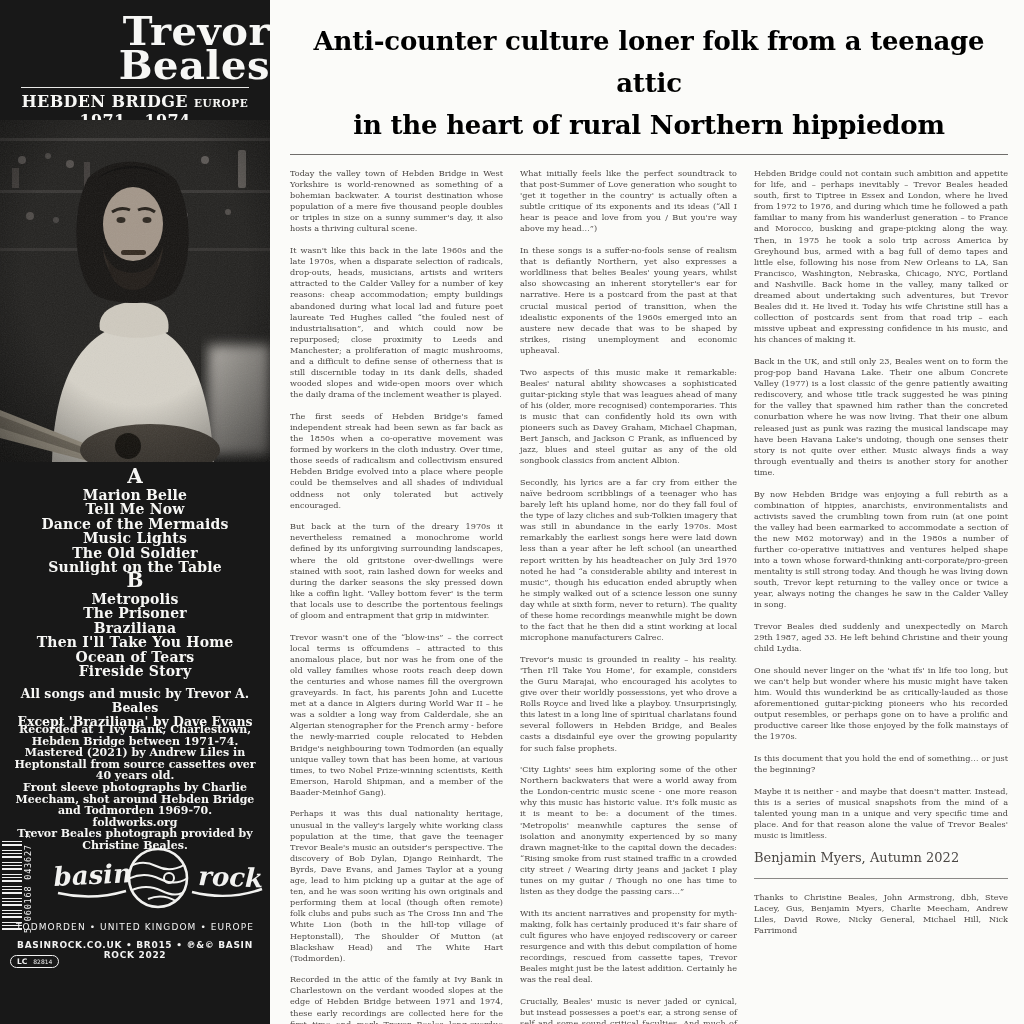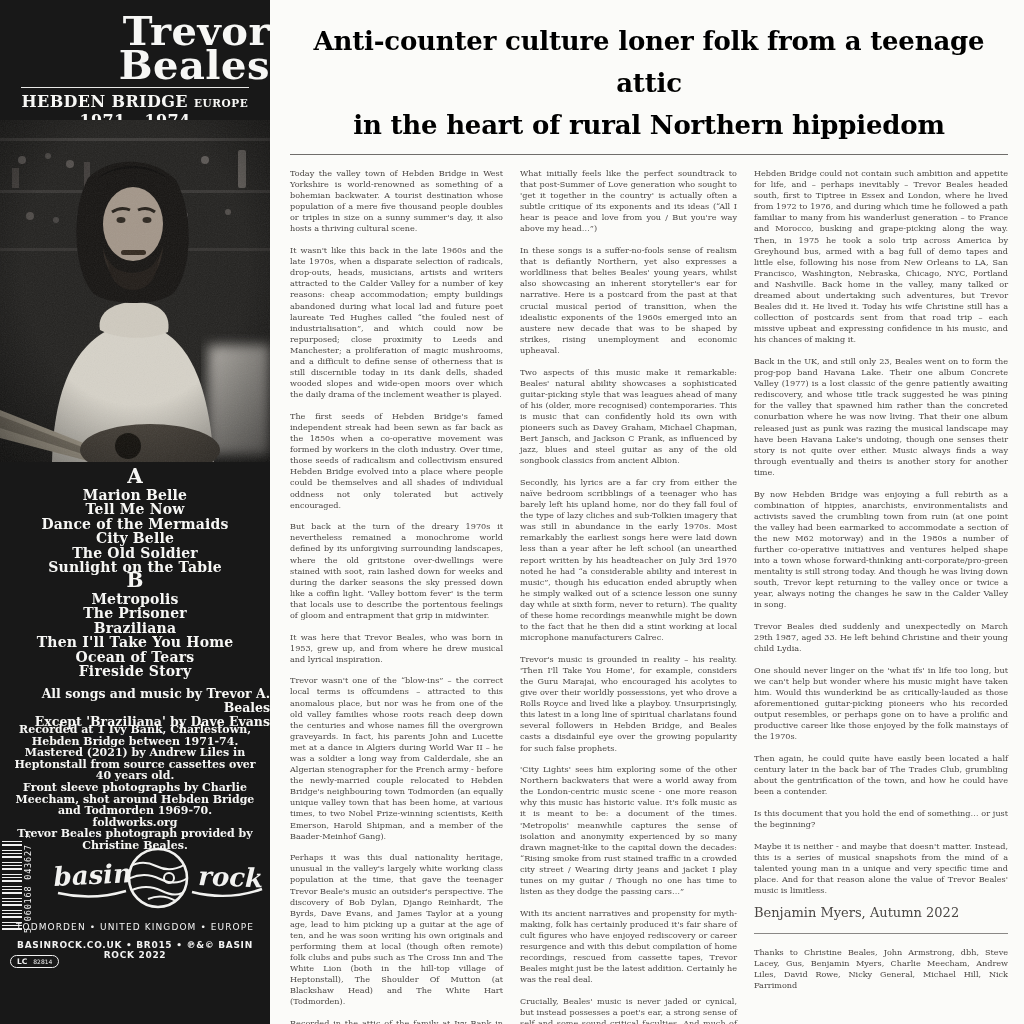--- a/index.html
+++ b/index.html
@@ -11,21 +11,21 @@
   .artist{font-size:40px;font-weight:bold;letter-spacing:.5px;line-height:34px;text-align:right;}
   .album{font-size:28px;font-weight:bold;letter-spacing:.5px;line-height:31px;}
   .title-rule{width:228px;margin:5px auto 4px;border:0;border-top:1.6px solid #e8e8e6;}
   .subtitle{font-size:16px;font-weight:bold;letter-spacing:.4px;}
   .subtitle .circa{font-size:10.5px;letter-spacing:.6px;}
   .photo{position:absolute;top:120px;left:0;width:270px;height:342px;display:block;}
   .side-block{position:absolute;left:0;width:100%;text-align:center;}
   .side-a{top:466px;} .side-b{top:570px;}
   .side-label{font-size:20px;font-weight:bold;line-height:20px;margin-bottom:2px;}
   .tracklist .track{font-size:14px;font-weight:bold;line-height:14.4px;letter-spacing:.2px;}
-  .credits-top{position:absolute;top:687px;left:0;width:100%;text-align:right;font-size:12.5px;font-weight:bold;line-height:14px;}
+  .credits-top{position:absolute;top:687px;left:0;width:100%;text-align:center;font-size:12.5px;font-weight:bold;line-height:14px;}
   .credits-block{position:absolute;top:724px;left:10px;right:10px;text-align:center;font-size:11px;font-weight:bold;line-height:11.6px;}
   .credits-block .credit-line{margin:0;}
   
   .barcode{position:absolute;top:833px;left:2px;width:40px;height:100px;}
   .barcode-bars{position:absolute;top:8px;left:0;width:20px;height:90px;
      background:repeating-linear-gradient(to bottom,#f2f2f2 0 1.4px,#181818 1.4px 3.2px,#f2f2f2 3.2px 5.4px,#181818 5.4px 9px,#f2f2f2 9px 9.8px,#181818 9.8px 12px);}
   .barcode-num{position:absolute;top:0;left:21px;height:100px;writing-mode:vertical-rl;transform:rotate(180deg);
      font-family:"DejaVu Sans Mono",monospace;font-size:8.5px;letter-spacing:.8px;color:#f2f2f2;white-space:nowrap;}
   
   .logo-row{position:absolute;top:841px;left:52px;right:6px;height:76px;}
@@ -120,21 +120,21 @@
       <rect x="0" y="0" width="270" height="342" fill="url(#vig)"></rect>
       <rect x="0" y="0" width="270" height="342" filter="url(#grain)" opacity="0.10"></rect>
     </svg>
 
     <div class="side-block side-a">
       <div class="side-label">A</div>
       <div class="tracklist">
           <div class="track">Marion Belle</div>
           <div class="track">Tell Me Now</div>
           <div class="track">Dance of the Mermaids</div>
-          <div class="track">City Belle</div>
+          <div class="track">Music Lights</div>
           <div class="track">The Old Soldier</div>
           <div class="track">Sunlight on the Table</div>
         </div>
     </div>
 
     <div class="side-block side-b">
       <div class="side-label">B</div>
       <div class="tracklist">
           <div class="track">Metropolis</div>
           <div class="track">The Prisoner</div>
@@ -203,21 +203,20 @@
       <div>in the heart of rural Northern hippiedom</div>
     </div>
     <hr class="head-rule">
 
     <div class="columns">
       <div class="col col-1">
           <div class="para">Today the valley town of Hebden Bridge in West Yorkshire is world-renowned as something of a bohemian backwater. A tourist destination whose population of a mere five thousand people doubles or triples in size on a sunny summer's day, it also hosts a thriving cultural scene.</div>
           <div class="para">It wasn't like this back in the late 1960s and the late 1970s, when a disparate selection of radicals, drop-outs, heads, musicians, artists and writers attracted to the Calder Valley for a number of key reasons: cheap accommodation; empty buildings abandoned during what local lad and future poet laureate Ted Hughes called “the fouled nest of industrialisation”, and which could now be repurposed; close proximity to Leeds and Manchester; a proliferation of magic mushrooms, and a difficult to define sense of otherness that is still discernible today in its dank dells, shaded wooded slopes and wide-open moors over which the daily drama of the inclement weather is played.</div>
           <div class="para">The first seeds of Hebden Bridge's famed independent streak had been sewn as far back as the 1850s when a co-operative movement was formed by workers in the cloth industry. Over time, those seeds of radicalism and collectivism ensured Hebden Bridge evolved into a place where people could be themselves and all shades of individual oddness not only tolerated but actively encouraged.</div>
           <div class="para">But back at the turn of the dreary 1970s it nevertheless remained a monochrome world defined by its unforgiving surrounding landscapes, where the old gritstone over-dwellings were stained with soot, rain lashed down for weeks and during the darker seasons the sky pressed down like a coffin light. 'Valley bottom fever' is the term that locals use to describe the portentous feelings of gloom and entrapment that grip in midwinter.</div>
-          <div class="para">It was here that Trevor Beales, who was born in 1953, grew up, and from where he drew musical and lyrical inspiration.</div>
           <div class="para">Trevor wasn't one of the “blow-ins” – the correct local terms is offcumdens – attracted to this anomalous place, but nor was he from one of the old valley families whose roots reach deep down the centuries and whose names fill the overgrown graveyards. In fact, his parents John and Lucette met at a dance in Algiers during World War II – he was a soldier a long way from Calderdale, she an Algerian stenographer for the French army - before the newly-married couple relocated to Hebden Bridge's neighbouring town Todmorden (an equally unique valley town that has been home, at various times, to two Nobel Prize-winning scientists, Keith Emerson, Harold Shipman, and a member of the Baader-Meinhof Gang).</div>
           <div class="para">Perhaps it was this dual nationality heritage, unusual in the valley's largely white working class population at the time, that gave the teenager Trevor Beale's music an outsider's perspective. The discovery of Bob Dylan, Django Reinhardt, The Byrds, Dave Evans, and James Taylor at a young age, lead to him picking up a guitar at the age of ten, and he was soon writing his own originals and performing them at local (though often remote) folk clubs and pubs such as The Cross Inn and The White Lion (both in the hill-top village of Heptonstall), The Shoulder Of Mutton (at Blackshaw Head) and The White Hart (Todmorden).</div>
           <div class="para">Recorded in the attic of the family at Ivy Bank in Charlestown on the verdant wooded slopes at the edge of Hebden Bridge between 1971 and 1974, these early recordings are collected here for the first time and mark Trevor Beales long-overdue solo debut.</div>
         </div>
       <div class="col col-2">
           <div class="para">What initially feels like the perfect soundtrack to that post-Summer of Love generation who sought to 'get it together in the country' is actually often a subtle critique of its exponents and its ideas (“All I hear is peace and love from you / But you're way above my head…”)</div>
           <div class="para">In these songs is a suffer-no-fools sense of realism that is defiantly Northern, yet also expresses a worldliness that belies Beales' young years, whilst also showcasing an inherent storyteller's ear for narrative. Here is a postcard from the past at that crucial musical period of transition, when the idealistic exponents of the 1960s emerged into an austere new decade that was to be shaped by strikes, rising unemployment and economic upheaval.</div>
           <div class="para">Two aspects of this music make it remarkable: Beales' natural ability showcases a sophisticated guitar-picking style that was leagues ahead of many of his (older, more recognised) contemporaries. This is music that can confidently hold its own with pioneers such as Davey Graham, Michael Chapman, Bert Jansch, and Jackson C Frank, as influenced by jazz, blues and steel guitar as any of the old songbook classics from ancient Albion.</div>
           <div class="para">Secondly, his lyrics are a far cry from either the naïve bedroom scribblings of a teenager who has barely left his upland home, nor do they fall foul of the type of lazy cliches and sub-Tolkien imagery that was still in abundance in the early 1970s. Most remarkably the earliest songs here were laid down less than a year after he left school (an unearthed report written by his headteacher on July 3rd 1970 noted he had “a considerable ability and interest in music”, though his education ended abruptly when he simply walked out of a science lesson one sunny day while at sixth form, never to return). The quality of these home recordings meanwhile might be down to the fact that he then did a stint working at local microphone manufacturers Calrec.</div>
           <div class="para">Trevor's music is grounded in reality – his reality. 'Then I'll Take You Home', for example, considers the Guru Marajai, who encouraged his acolytes to give over their worldly possessions, yet who drove a Rolls Royce and lived like a playboy. Unsurprisingly, this latest in a long line of spiritual charlatans found several followers in Hebden Bridge, and Beales casts a disdainful eye over the growing popularity for such false prophets.</div>
@@ -225,21 +224,20 @@
           <div class="para">With its ancient narratives and propensity for myth-making, folk has certainly produced it's fair share of cult figures who have enjoyed rediscovery or career resurgence and with this debut compilation of home recordings, rescued from cassette tapes, Trevor Beales might just be the latest addition. Certainly he was the real deal.</div>
           <div class="para">Crucially, Beales' music is never jaded or cynical, but instead possesses a poet's ear, a strong sense of self and some sound critical faculties. And much of it recorded at an age when he could neither vote nor order a pint of heavy.</div>
         </div>
       <div class="col col-3">
         <div>
             <div class="para">Hebden Bridge could not contain such ambition and appetite for life, and – perhaps inevitably – Trevor Beales headed south, first to Tiptree in Essex and London, where he lived from 1972 to 1976, and during which time he followed a path familiar to many from his wanderlust generation – to France and Morocco, busking and grape-picking along the way. Then, in 1975 he took a solo trip across America by Greyhound bus, armed with a bag full of demo tapes and little else, following his nose from New Orleans to LA, San Francisco, Washington, Nebraska, Chicago, NYC, Portland and Nashville. Back home in the valley, many talked or dreamed about undertaking such adventures, but Trevor Beales did it. He lived it. Today his wife Christine still has a collection of postcards sent from that road trip – each missive upbeat and expressing confidence in his music, and his chances of making it.</div>
             <div class="para">Back in the UK, and still only 23, Beales went on to form the prog-pop band Havana Lake. Their one album Concrete Valley (1977) is a lost classic of the genre patiently awaiting rediscovery, and whose title track suggested he was pining for the valley that spawned him rather than the concreted conurbation where he was now living. That their one album released just as punk was razing the musical landscape may have been Havana Lake's undoing, though one senses their story is not quite over either. Music always finds a way through eventually and theirs is another story for another time.</div>
             <div class="para">By now Hebden Bridge was enjoying a full rebirth as a combination of hippies, anarchists, environmentalists and activists saved the crumbling town from ruin (at one point the valley had been earmarked to accommodate a section of the new M62 motorway) and in the 1980s a number of further co-operative initiatives and ventures helped shape into a town whose forward-thinking anti-corporate/pro-green mentality is still strong today. And though he was living down south, Trevor kept returning to the valley once or twice a year, always noting the changes he saw in the Calder Valley in song.</div>
             <div class="para">Trevor Beales died suddenly and unexpectedly on March 29th 1987, aged 33. He left behind Christine and their young child Lydia.</div>
             <div class="para">One should never linger on the 'what ifs' in life too long, but we can't help but wonder where his music might have taken him. Would this wunderkind be as critically-lauded as those aforementioned guitar-picking pioneers who his recorded output resembles, or perhaps gone on to have a prolific and productive career like those enjoyed by the folk mainstays of the 1970s.</div>
-            <div class="para">Then again, he could quite have easily been located a half century later in the back bar of The Trades Club, grumbling about the gentrification of the town, and how he could have been a contender.</div>
             <div class="para">Is this document that you hold the end of something… or just the beginning?</div>
             <div class="para">Maybe it is neither - and maybe that doesn't matter. Instead, this is a series of musical snapshots from the mind of a talented young man in a unique and very specific time and place. And for that reason alone the value of Trevor Beales' music is limitless.</div>
           </div>
         <div class="byline">Benjamin Myers, Autumn 2022</div>
         <hr class="col-rule">
         <div class="para">Thanks to Christine Beales, John Armstrong, dbh, Steve Lacey, Gus, Benjamin Myers, Charlie Meecham, Andrew Liles, David Rowe, Nicky General, Michael Hill, Nick Farrimond</div>
       </div>
     </div>
   </div>
 

